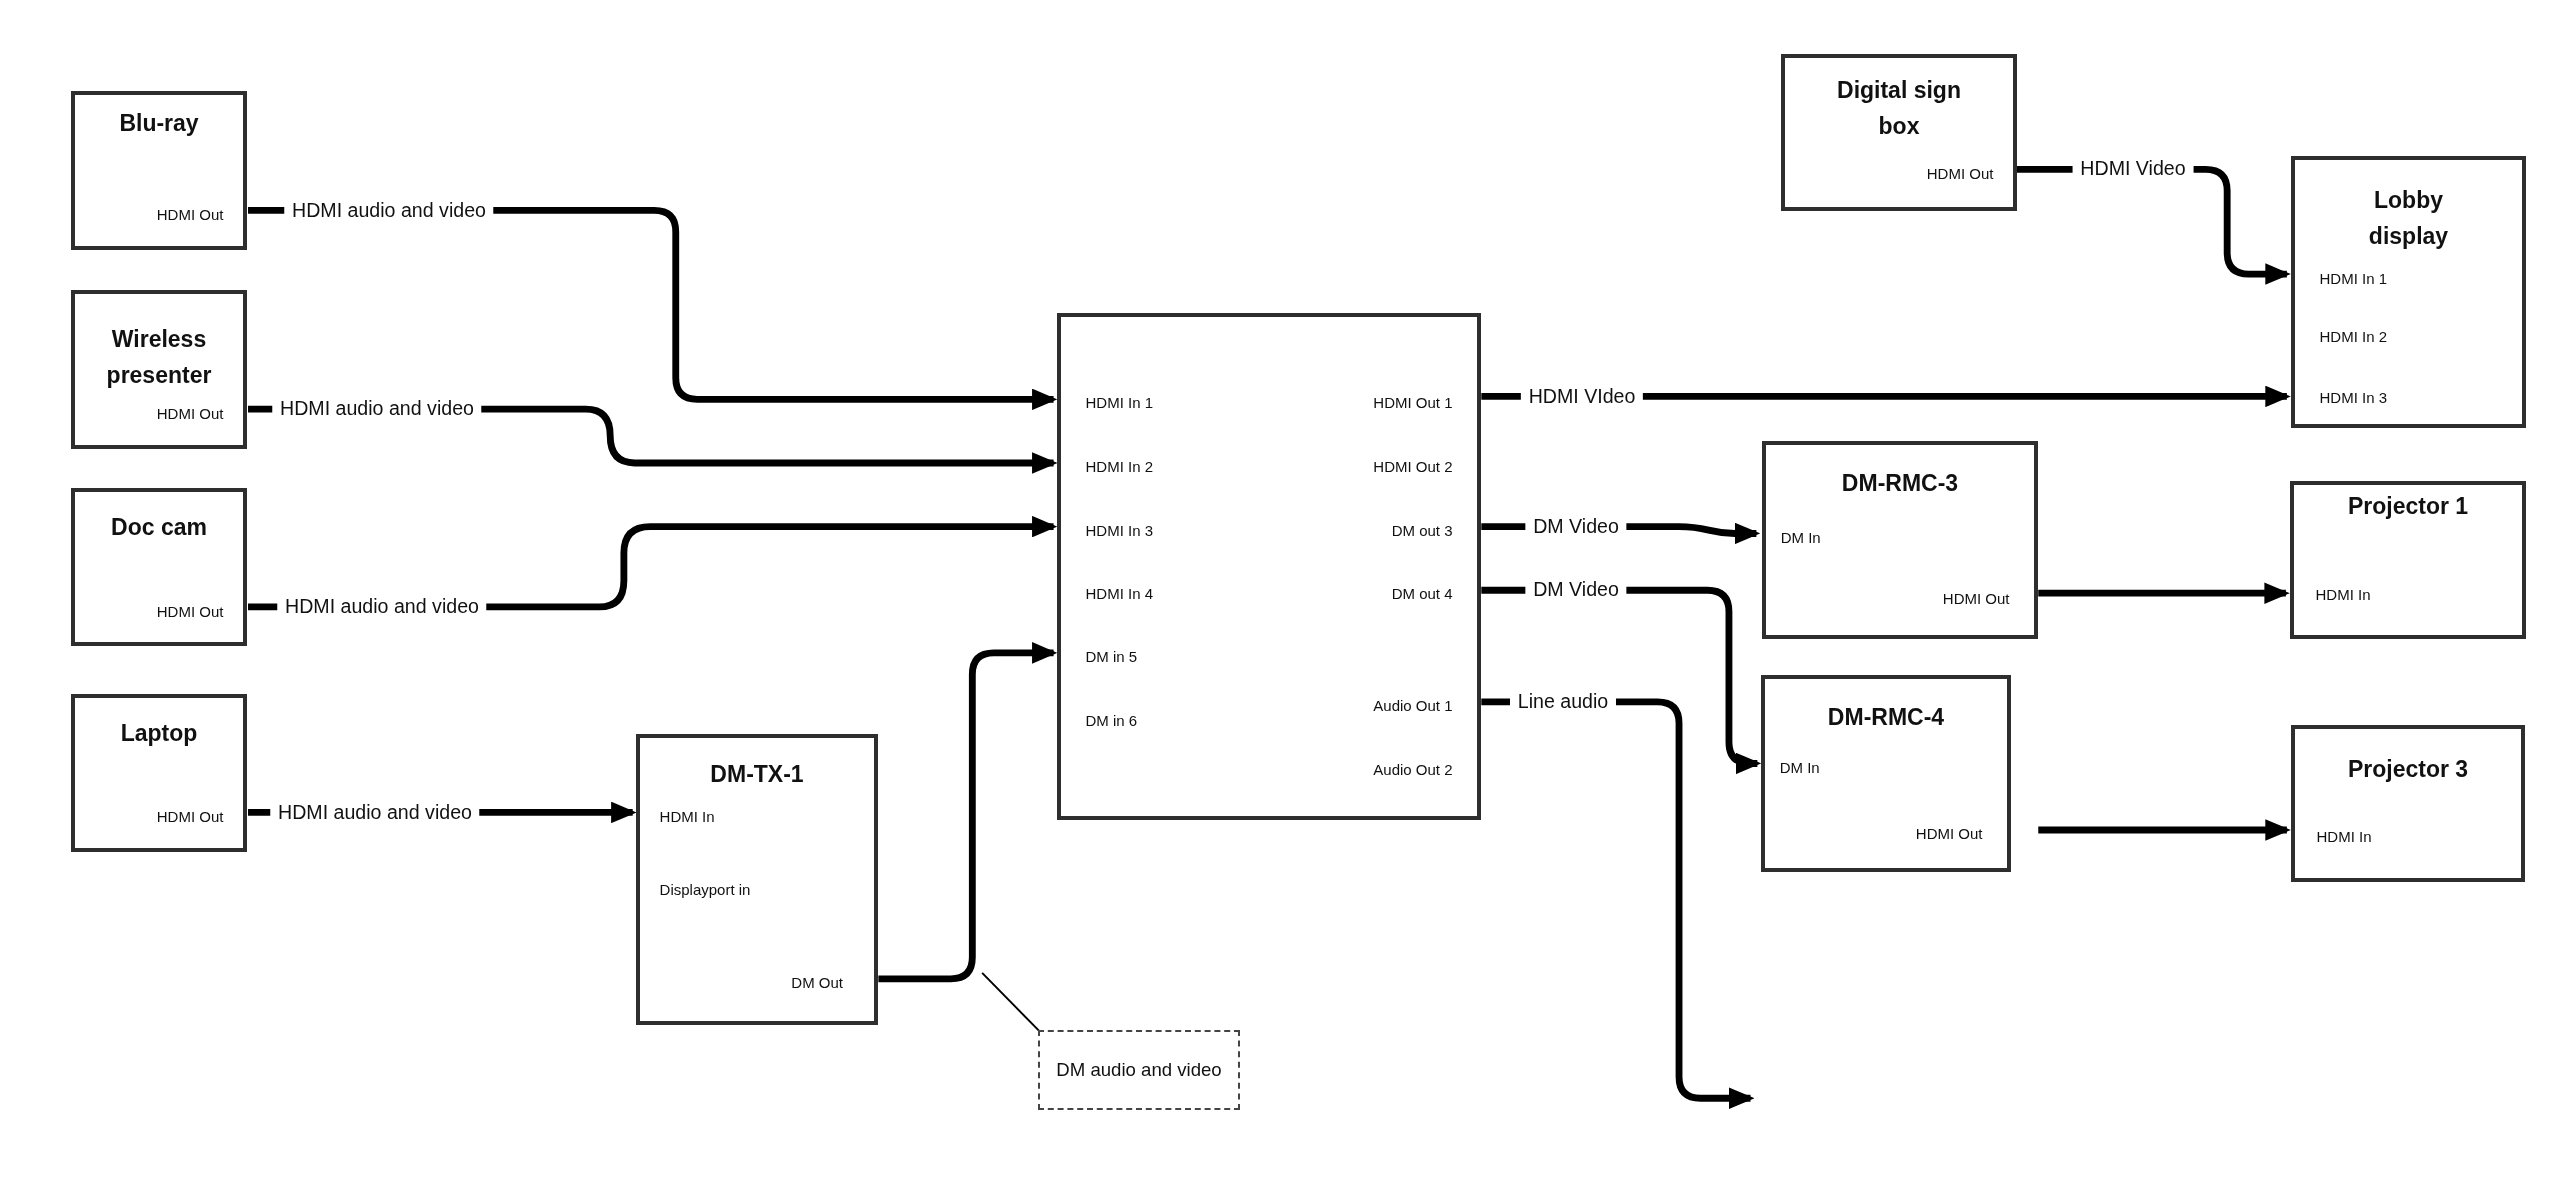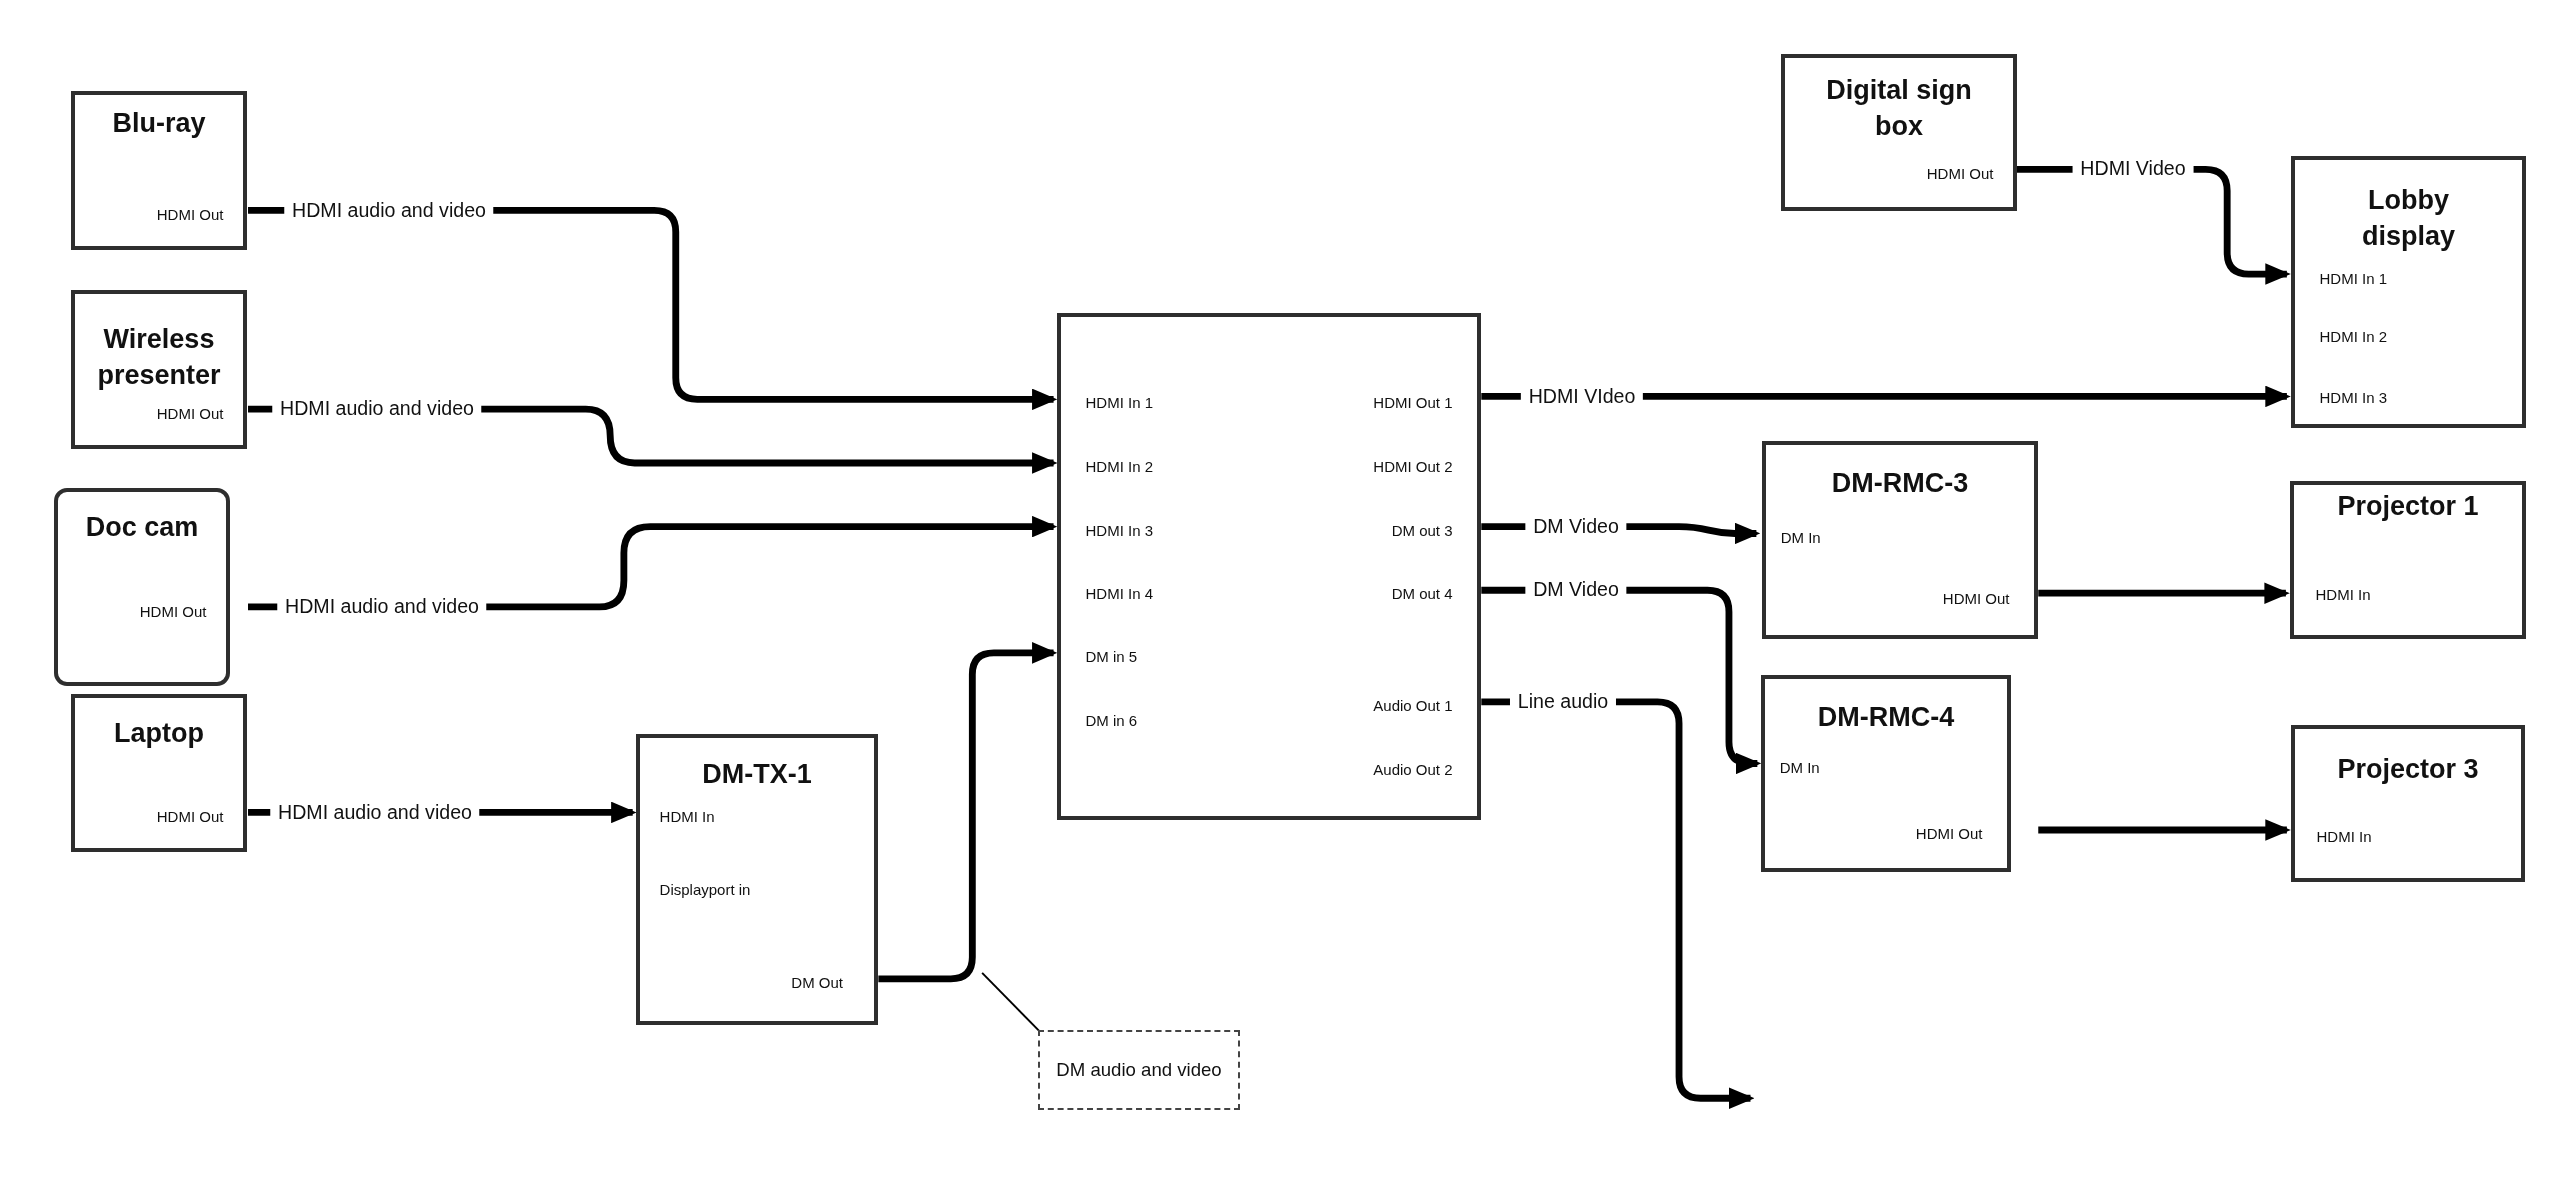--- a/index.html
+++ b/index.html
@@ -3,33 +3,33 @@
 <meta charset="utf-8">
 <style>
   html,body{margin:0;padding:0;background:#fff;}
   .stage{position:relative;width:2576px;height:1201px;background:#fff;
          font-family:"Liberation Sans",sans-serif;color:#111;overflow:hidden;}
   svg.wires{position:absolute;left:0;top:0;width:2576px;height:1201px;}
   svg.wires path.wire{stroke:#000;stroke-width:7;fill:none;}
   svg.wires line.callout{stroke:#000;stroke-width:2;}
   .box{position:absolute;border:4.9px solid #2e2e2e;background:#fff;box-sizing:border-box;}
   .title{position:absolute;left:0;right:0;text-align:center;font-weight:700;
-         font-size:27px;line-height:36px;}
+         font-size:23px;line-height:36px;}
   .port{position:absolute;font-size:15px;line-height:29px;white-space:nowrap;}
   .port.pl{left:19.6px;text-align:left;}
   .port.pr{right:19.6px;text-align:right;}
   .wire-label{position:absolute;transform:translate(-50%,-50%);background:#fff;
               font-size:19.6px;line-height:23.5px;padding:0 7.8px;white-space:nowrap;z-index:5;}
   .note{position:absolute;border:2px dashed #444;background:#fff;box-sizing:border-box;
         font-size:18.6px;line-height:22.5px;text-align:center;
         display:flex;align-items:center;justify-content:center;padding:3.9px 13.7px;}
   
   .b-bluray  {left:71px;  top:91px;  width:176px; height:159px;}
   .b-wireless{left:71px;  top:290px; width:176px; height:159px;}
-  .b-doccam  {left:54px;  top:488px; width:176px; height:198px;border-radius:13px;}
+  .b-doccam  {left:71px;  top:488px; width:176px; height:158px;}
   .b-laptop  {left:71px;  top:694px; width:176px; height:158px;}
   .b-dmtx1   {left:636px; top:734px; width:242px; height:291px;}
   .b-dm8x8   {left:1057px;top:313px; width:424px; height:507px;}
   .b-digisign{left:1781px;top:54px;  width:236px; height:157px;}
   .b-lobby   {left:2291px;top:156px; width:235px; height:272px;}
   .b-dmrmc3  {left:1762px;top:441px; width:276px; height:198px;}
   .b-proj1   {left:2290px;top:481px; width:236px; height:158px;}
   .b-dmrmc4  {left:1761px;top:675px; width:250px; height:197px;}
   .b-proj2   {left:2291px;top:725px; width:234px; height:157px;}
   .b-amp     {left:1755px;top:986px;width:206px; height:158px;}

